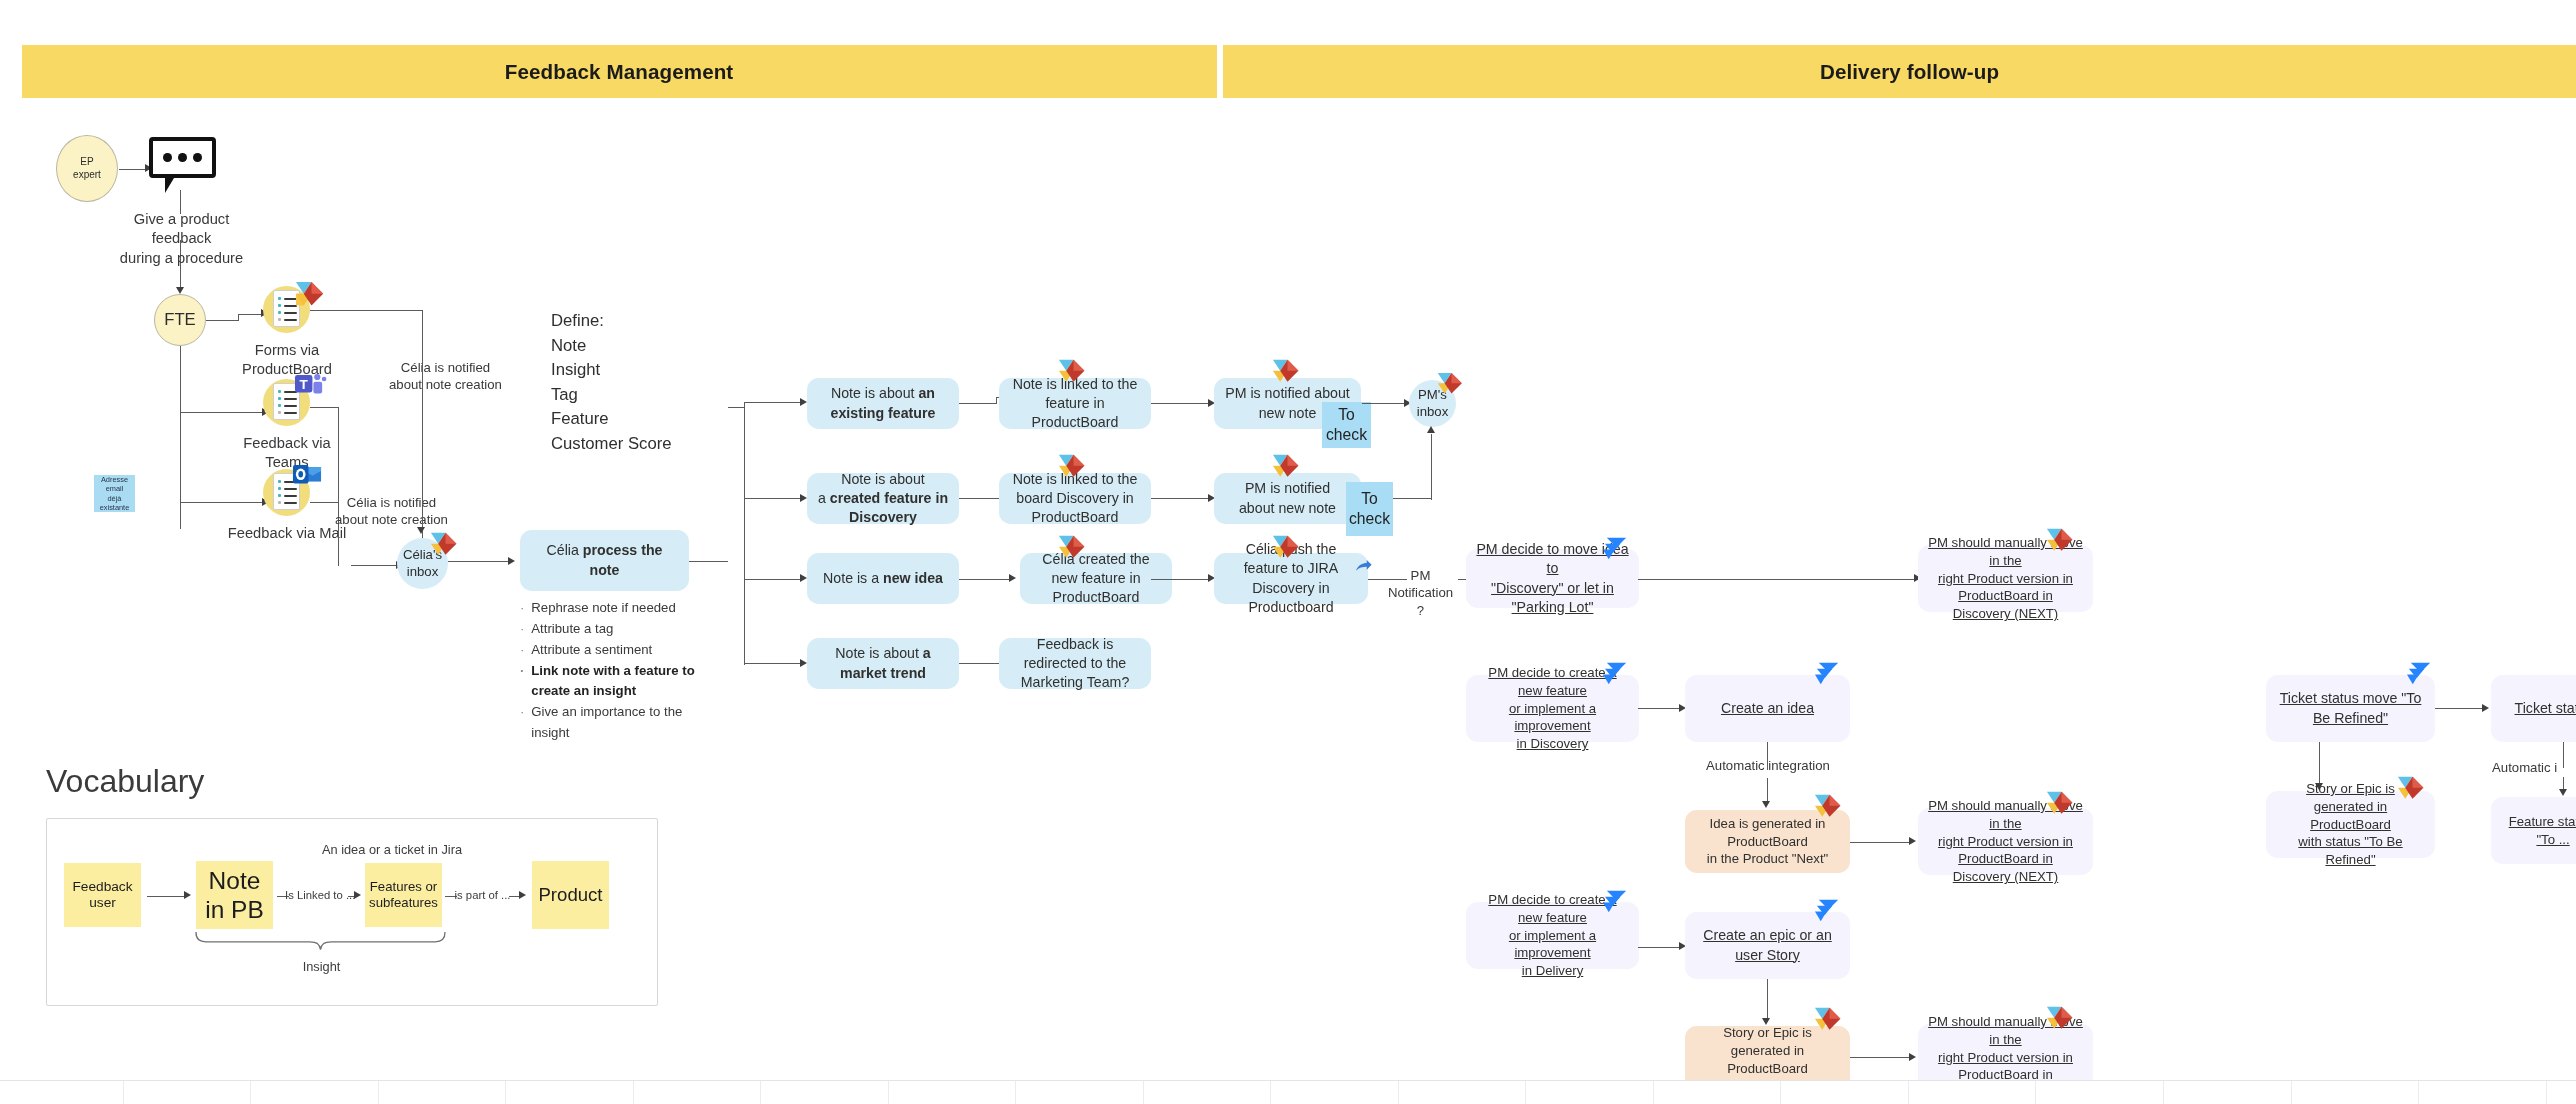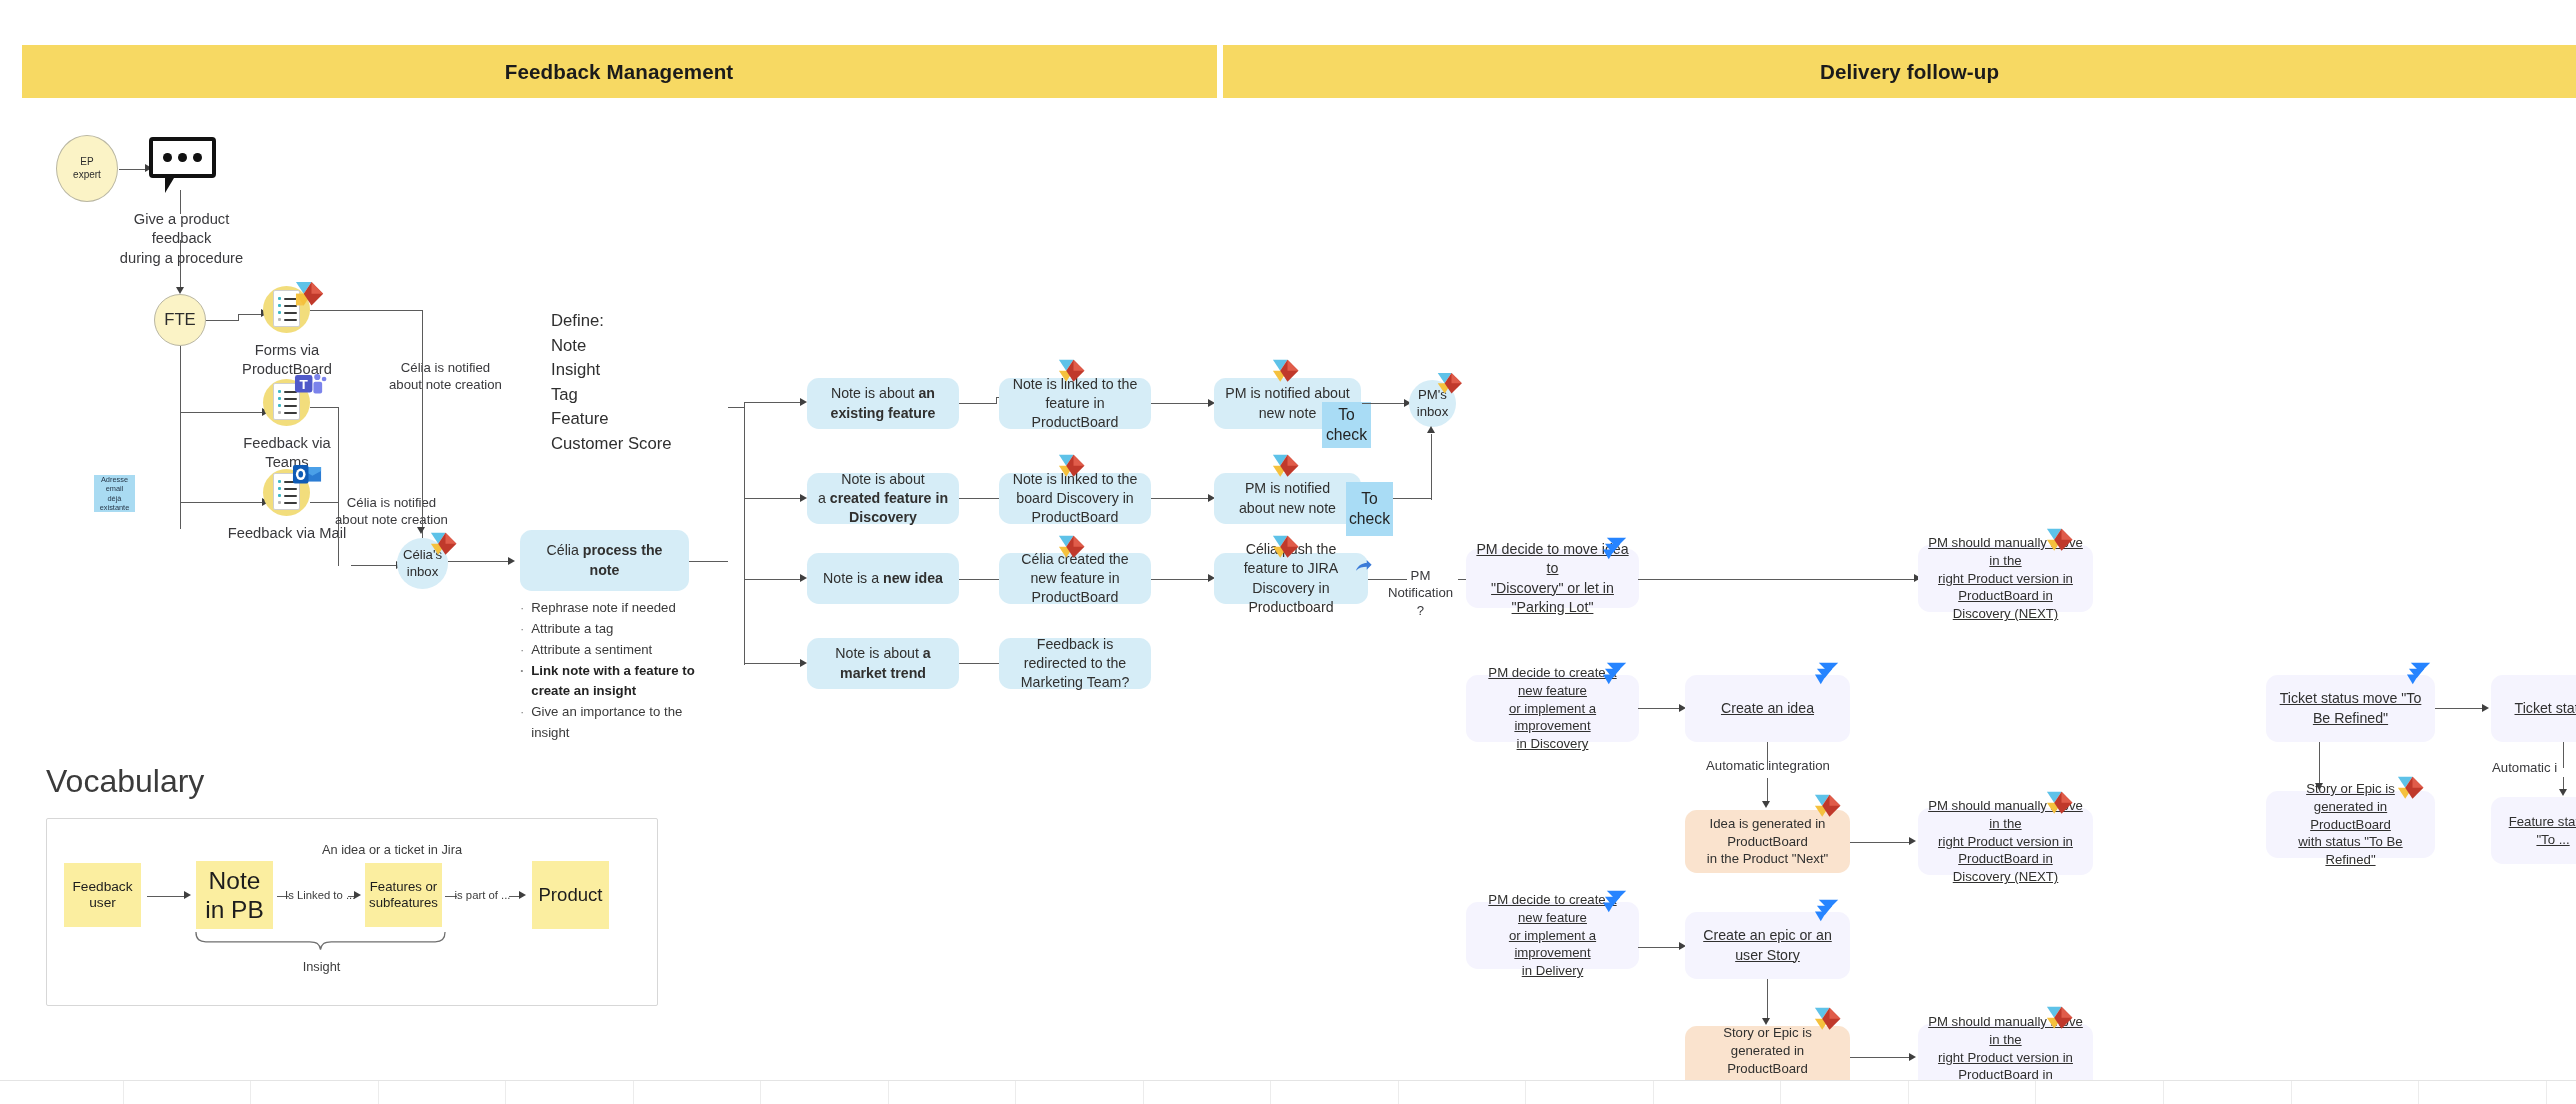--- a/index.html
+++ b/index.html
@@ -488,21 +488,21 @@
   <div class="ln h" style="left:1393px; top:498px; width:39px;"></div>
   <div class="ln v" style="left:1431px; top:434px; height:66px;"></div>
   <div class="arrowhead up" style="left:1427px; top:426px;"></div>
 
   <div class="box blue" style="left:807px; top:553px; width:152px; height:51px;">
     <span><span>Note is a </span><b>new idea</b></span>
   </div>
   <div class="ln h" style="left:959px; top:579px; width:51px;"></div>
   <div class="arrowhead right" style="left:1009px; top:574px;"></div>
 
-  <div class="box blue" style="left:999px; top:553px; width:152px; height:51px;">
+  <div class="box blue" style="left:1020px; top:553px; width:152px; height:51px;">
       <span>Célia created the new feature in ProductBoard</span>
     </div>
   <svg class="pb-logo" style="left:1057px; top:534px;" width="33" height="25.5" viewBox="0 0 36 28">
     <polygon points="2,2 18,2 10,14" fill="#5ec2e8"></polygon>
       <polygon points="2,14 18,14 10,26" fill="#f5c13d"></polygon>
     <polygon points="18,2 30,14 18,26 10,14" fill="#c0392b"></polygon>
       <polygon points="18,2 30,14 18,14" fill="#e05c4a"></polygon>
   </svg>
 
   <div class="ln h" style="left:1151px; top:579px; width:59px;"></div>

